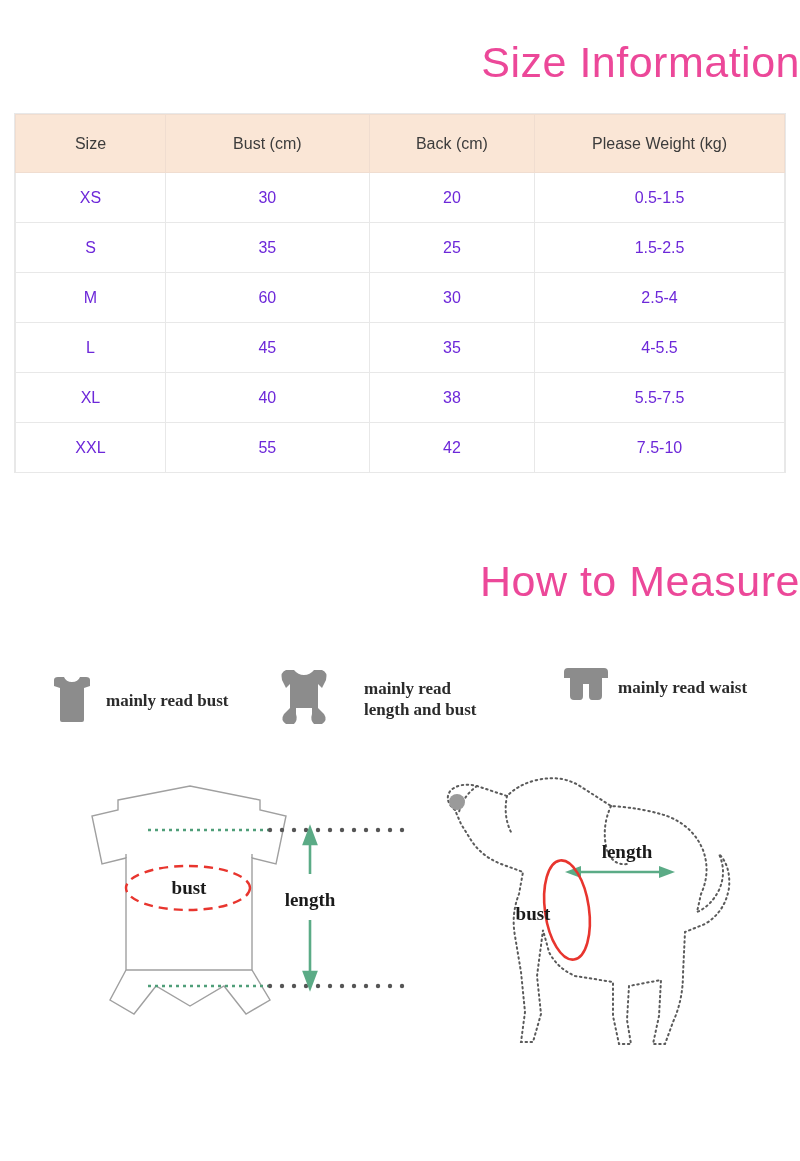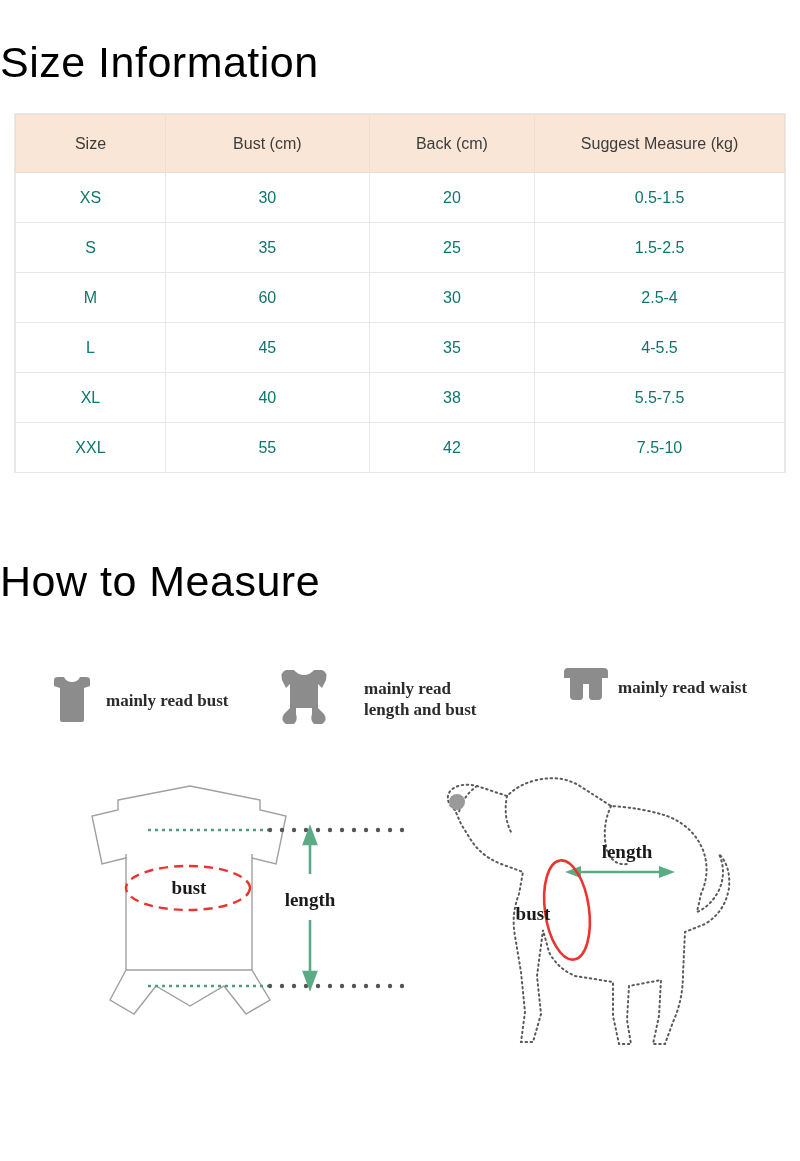--- a/index.html
+++ b/index.html
@@ -14,24 +14,24 @@
   }
   .page {
     position: relative;
     width: 800px;
     height: 1161px;
     overflow: hidden;
   }
 
   
   .title {
-    text-align: left;
+    text-align: right;
     font-size: 43px;
     font-weight: 400;
-    color: #000000;
+    color: #ec4899;
     letter-spacing: 0.5px;
   }
   #size-title { margin: 38px 0 0 0; }
   #measure-title { margin: 0; padding-top: 14px; }
 
   
   .table-wrap {
     margin: 26px 14px 0 14px;
     border: 1px solid #e8e8e8;
     border-bottom: none;
@@ -41,21 +41,21 @@
     border-collapse: collapse;
     font-size: 16px;
   }
   table.size-table th,
   table.size-table td {
     border: 1px solid #e8e8e8;
     text-align: center;
     padding: 0;
     height: 50px;
     font-weight: 400;
-    color: #0f766e;
+    color: #6d28d9;
   }
   table.size-table thead th {
     background: #fae6d6;
     height: 58px;
     font-size: 16px;
     color: #3c3c3c;
     border-color: #f0ddd0;
   }
   table.size-table col.c1 { width: 19.5%; }
   table.size-table col.c2 { width: 26.5%; }
@@ -125,21 +125,21 @@
           <col class="c1">
           <col class="c2">
           <col class="c3">
           <col class="c4">
         </colgroup>
       <thead>
         <tr>
           <th>Size</th>
           <th>Bust (cm)</th>
           <th>Back (cm)</th>
-          <th>Suggest Measure (kg)</th>
+          <th>Please Weight (kg)</th>
         </tr>
       </thead>
       <tbody>
         <tr>
           <td>XS</td>
           <td>30</td>
           <td>20</td>
           <td>0.5-1.5</td>
         </tr>
         <tr>

